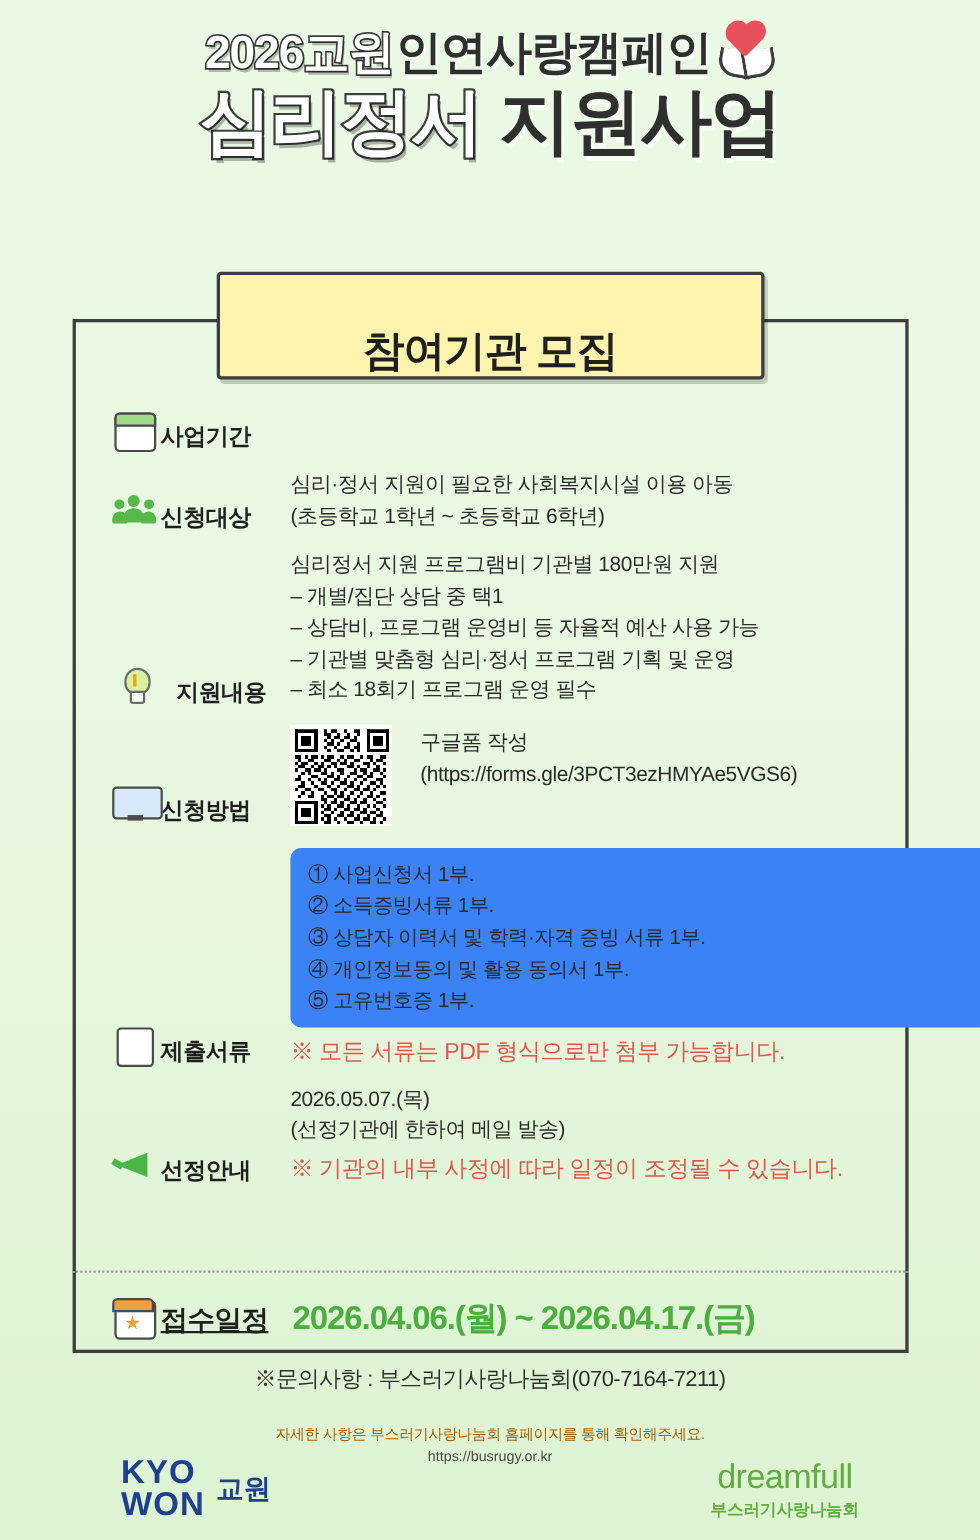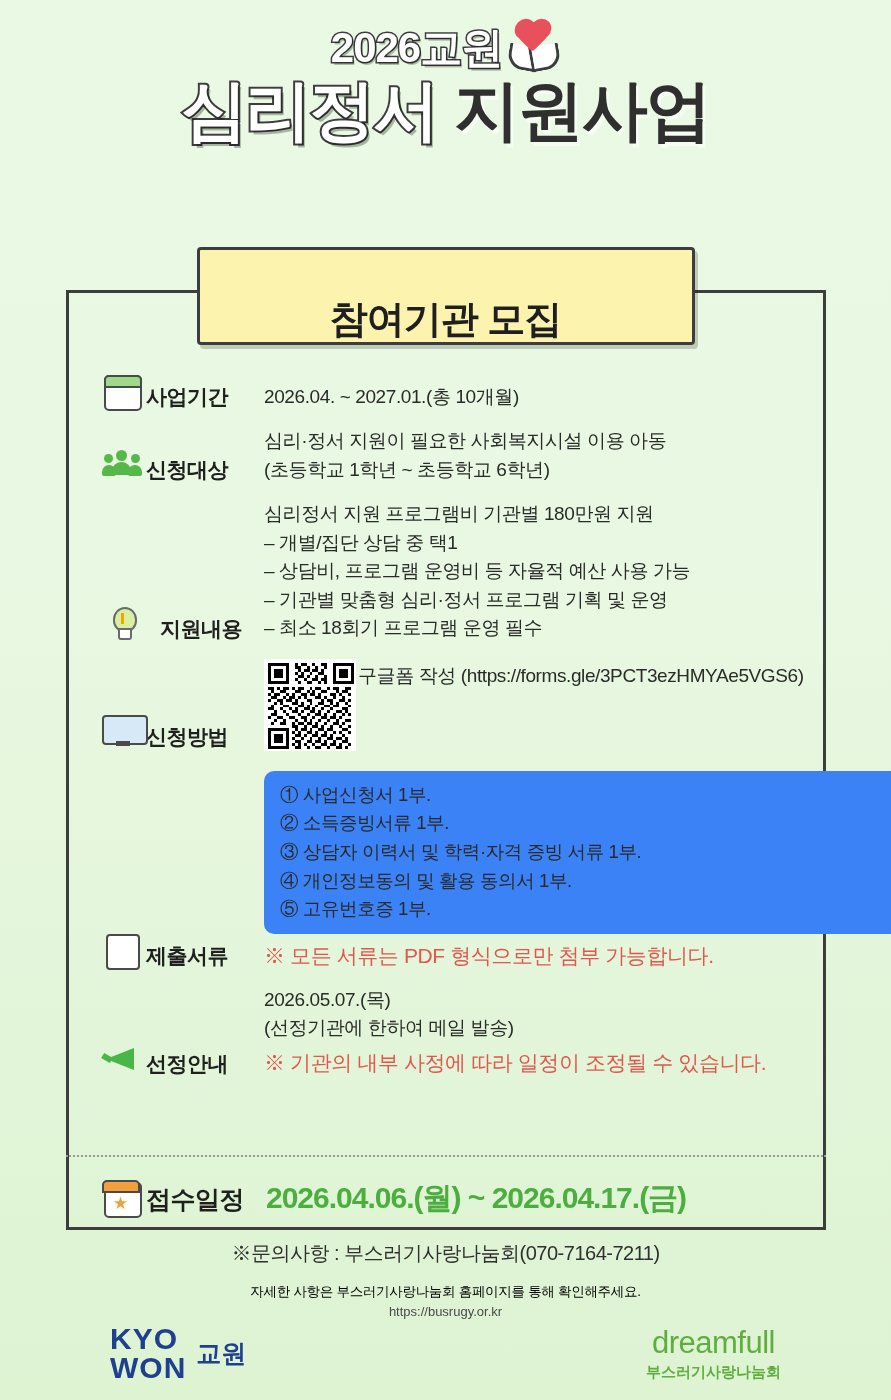--- a/index.html
+++ b/index.html
@@ -262,21 +262,21 @@
   }
   .ico-star-cal .top {
     position: absolute; left: -2px; top: -2px; width: 34px; height: 9px;
     background: #f2a03d; border: 2.5px solid #4a4a4a; border-radius: 5px 5px 0 0;
   }
   .ico-star-cal .st {
     position: absolute; left: 9px; top: 13px; font-size: 15px; color: #f2a03d; line-height: 1;
   }
 
   
-  .qr-wrap { display: flex; align-items: flex-start; gap: 2px; }
+  .qr-wrap { display: flex; align-items: flex-start; gap: 26px; }
   .qr {
     width: 92px; height: 92px; background: #fff;
     padding: 3px; box-sizing: border-box; border: 1px solid #fff;
   }
   .qr svg { display: block; }
   .qr-text { font-size: 19px; color: #2a2a2a; line-height: 1.55; letter-spacing: -0.4px; padding-top: 2px;}
 
   
   .docs-box {
     background: #3b82f6;
@@ -300,32 +300,32 @@
   .schedule {
     position: absolute;
     left: 66px;
     top: 1178px;
     width: 760px;
     display: flex;
     align-items: center;
     padding-left: 36px;
     box-sizing: border-box;
   }
-  .schedule .label { font-size: 25px; font-weight: 900; width: 120px; min-width:120px;}
+  .schedule .label { font-size: 25px; font-weight: 900; width: 120px; min-width:120px;text-decoration:underline;}
   .schedule .date {
     font-size: 30px; font-weight: 900; color: #4cae3f; letter-spacing: -1px;
   }
 
   
   .footer {
     position: absolute;
     left: 0; top: 1240px; width: 891px; text-align: center;
   }
   .footer .f1 { font-size: 20px; color: #2f2f2f; letter-spacing: -0.5px; }
-  .footer .f2 { font-size: 13.5px; color: #000000; margin-top: 16px; letter-spacing: -0.3px;}
+  .footer .f2 { font-size: 13.5px; color: #a16207; margin-top: 28px; letter-spacing: -0.3px;}
   .footer .f3 { font-size: 13px; color: #4a4a4a; margin-top: 3px; }
 
   .logos {
     position: absolute; left: 0; bottom: 18px; width: 891px;
     display: flex; justify-content: space-between; padding: 0 110px;
     box-sizing: border-box; align-items: flex-end;
   }
   .logo-kyowon { display: flex; align-items: center; gap: 10px; }
   .logo-kyowon .kw {
     font-size: 30px; font-weight: 900; color: #1f3f8f; line-height: 0.95; letter-spacing: 1px;
@@ -336,20 +336,21 @@
     font-size: 31px; color: #5fae3e; letter-spacing: -0.5px; font-family: Liberation Sans, sans-serif;
   }
   .logo-dream .d2 { font-size: 15px; color: #5fae3e; font-weight: 700; margin-top: 2px;}
 </style>
 </head>
 <body>
 
 <div class="header">
   <div class="title-line1">
     <span class="t-year">2026교원</span>
+      <span class="t-rest">인연사랑캠페인</span>
     <span class="heart-hands">
       <span class="hand-l"></span>
         <span class="hand-r"></span>
         <span class="heart"></span>
     </span>
   </div>
   <div class="title-line2">
     <span class="t-big-white">심리정서</span>
     <span class="t-big-dark">지원사업</span>
   </div>
@@ -361,23 +362,20 @@
   <span>참여기관 모집</span>
 </div>
 
 <div class="content">
 
   <div class="row" style="margin-top:18px;">
     <div class="ico">
         <span class="ico-cal"></span>
       </div>
     <div class="label">사업기간</div>
-    <div class="body-txt">
-      <span class="sub">2026.04. ~ 2027.01.(총 10개월)</span>
-    </div>
   </div>
 
   <div class="row" style="margin-top:8px;">
     <div class="ico">
       <span class="ico-people">
           <i class="h1"></i>
           <i class="h2"></i>
           <i class="h3"></i>
           <i class="b1"></i>
           <i class="b2"></i>

